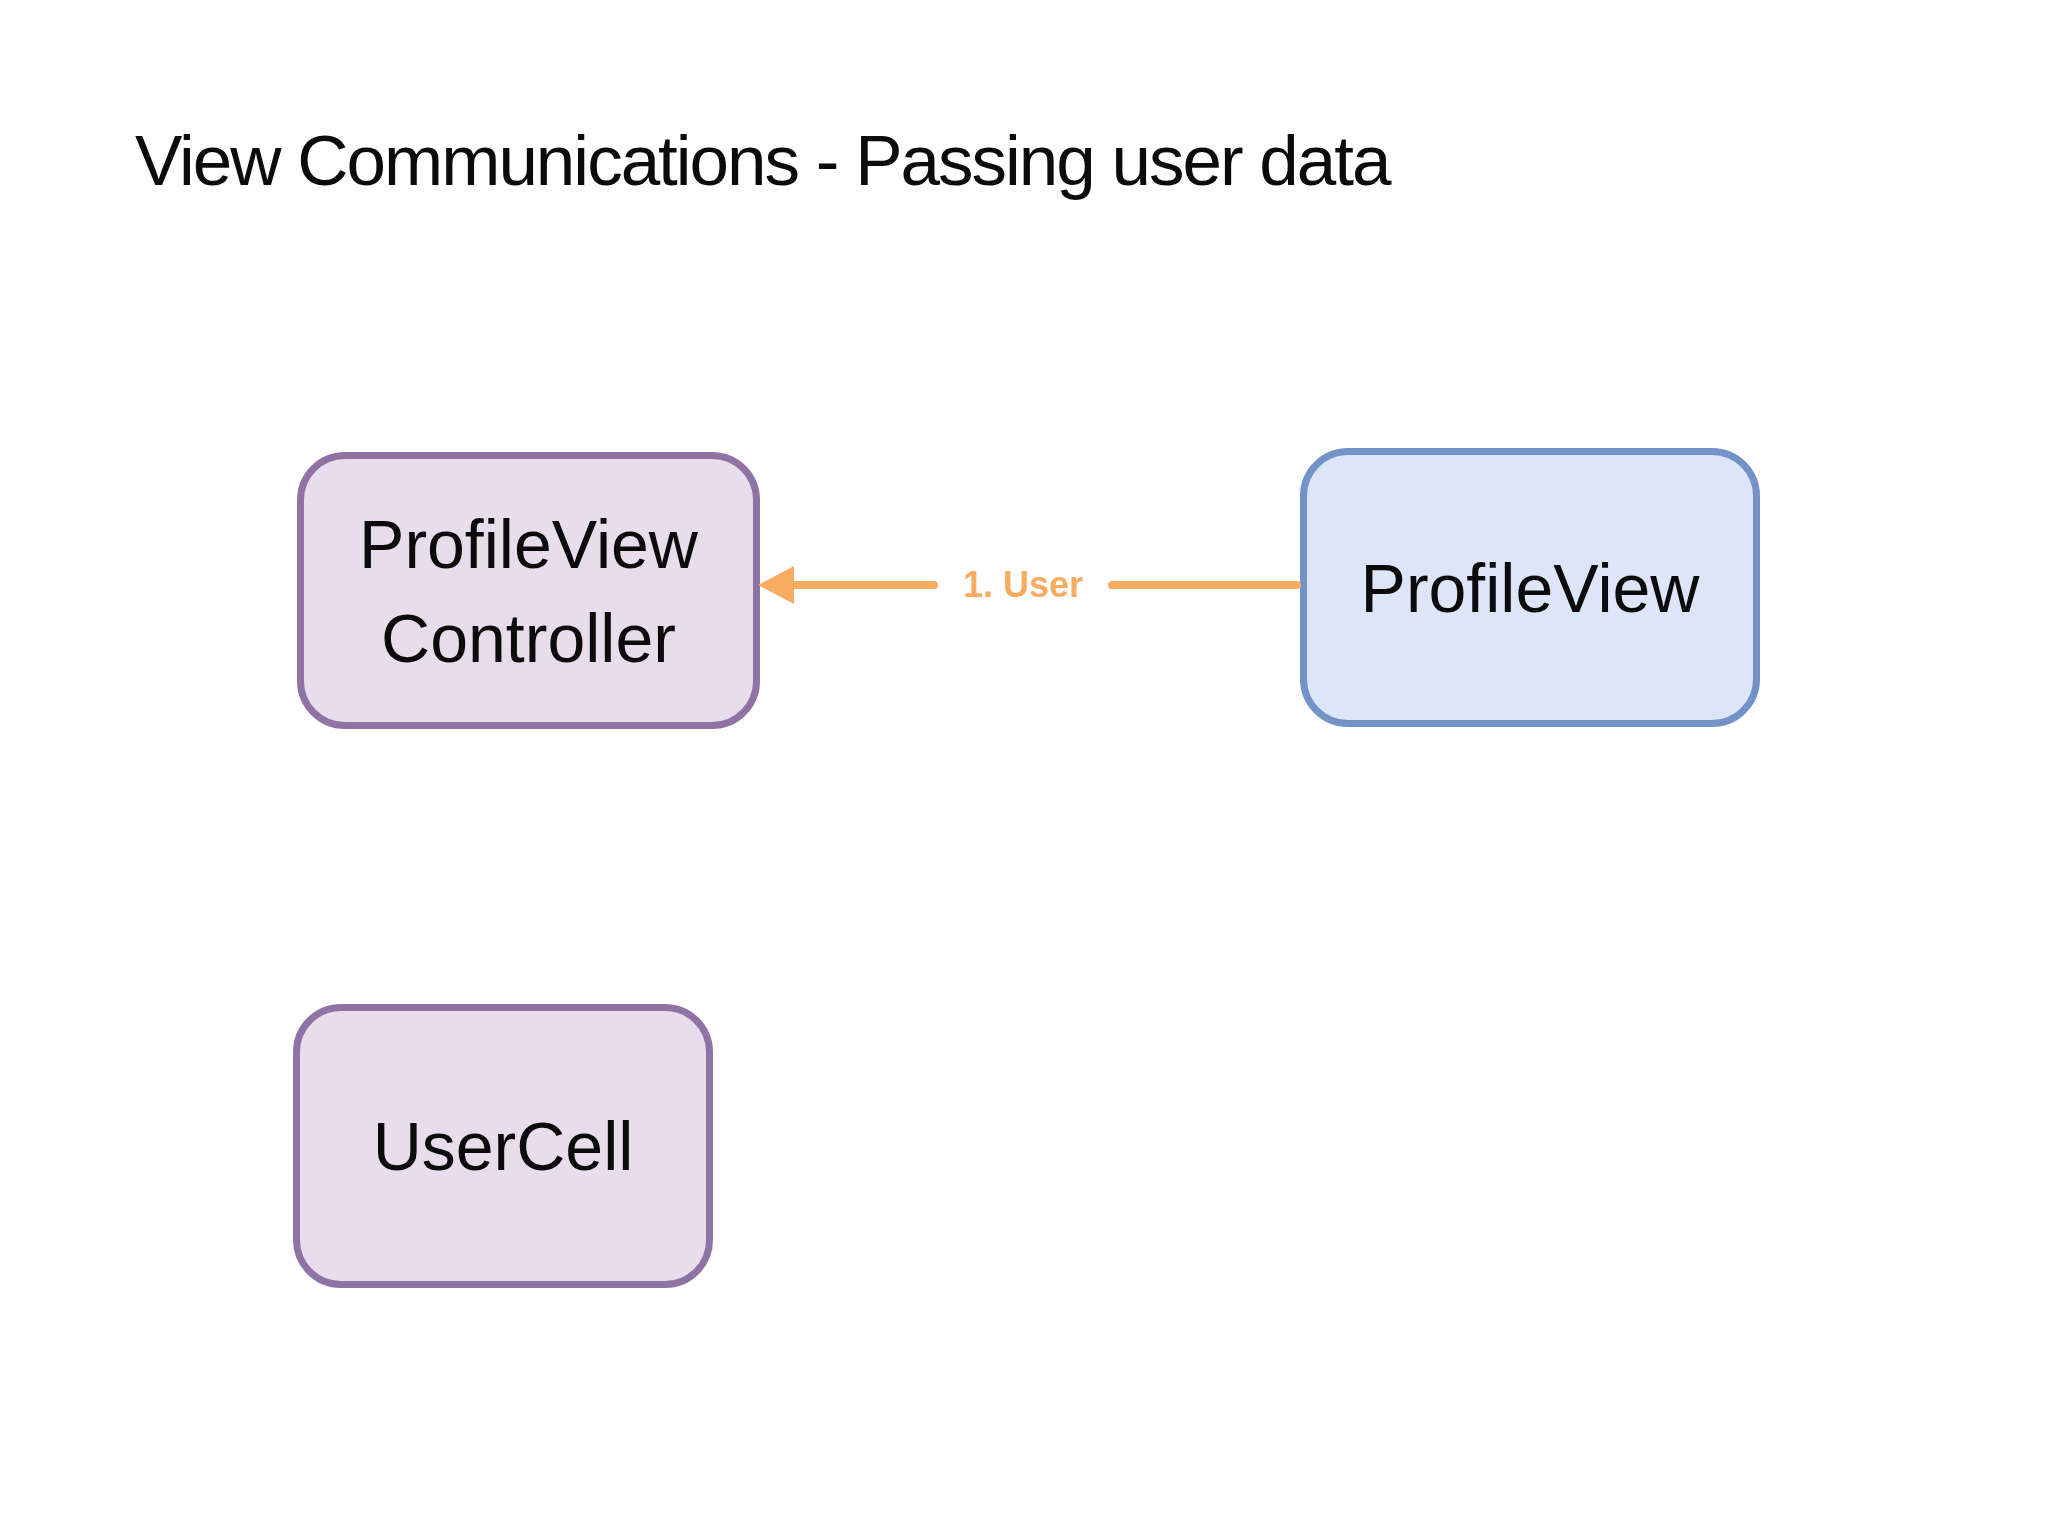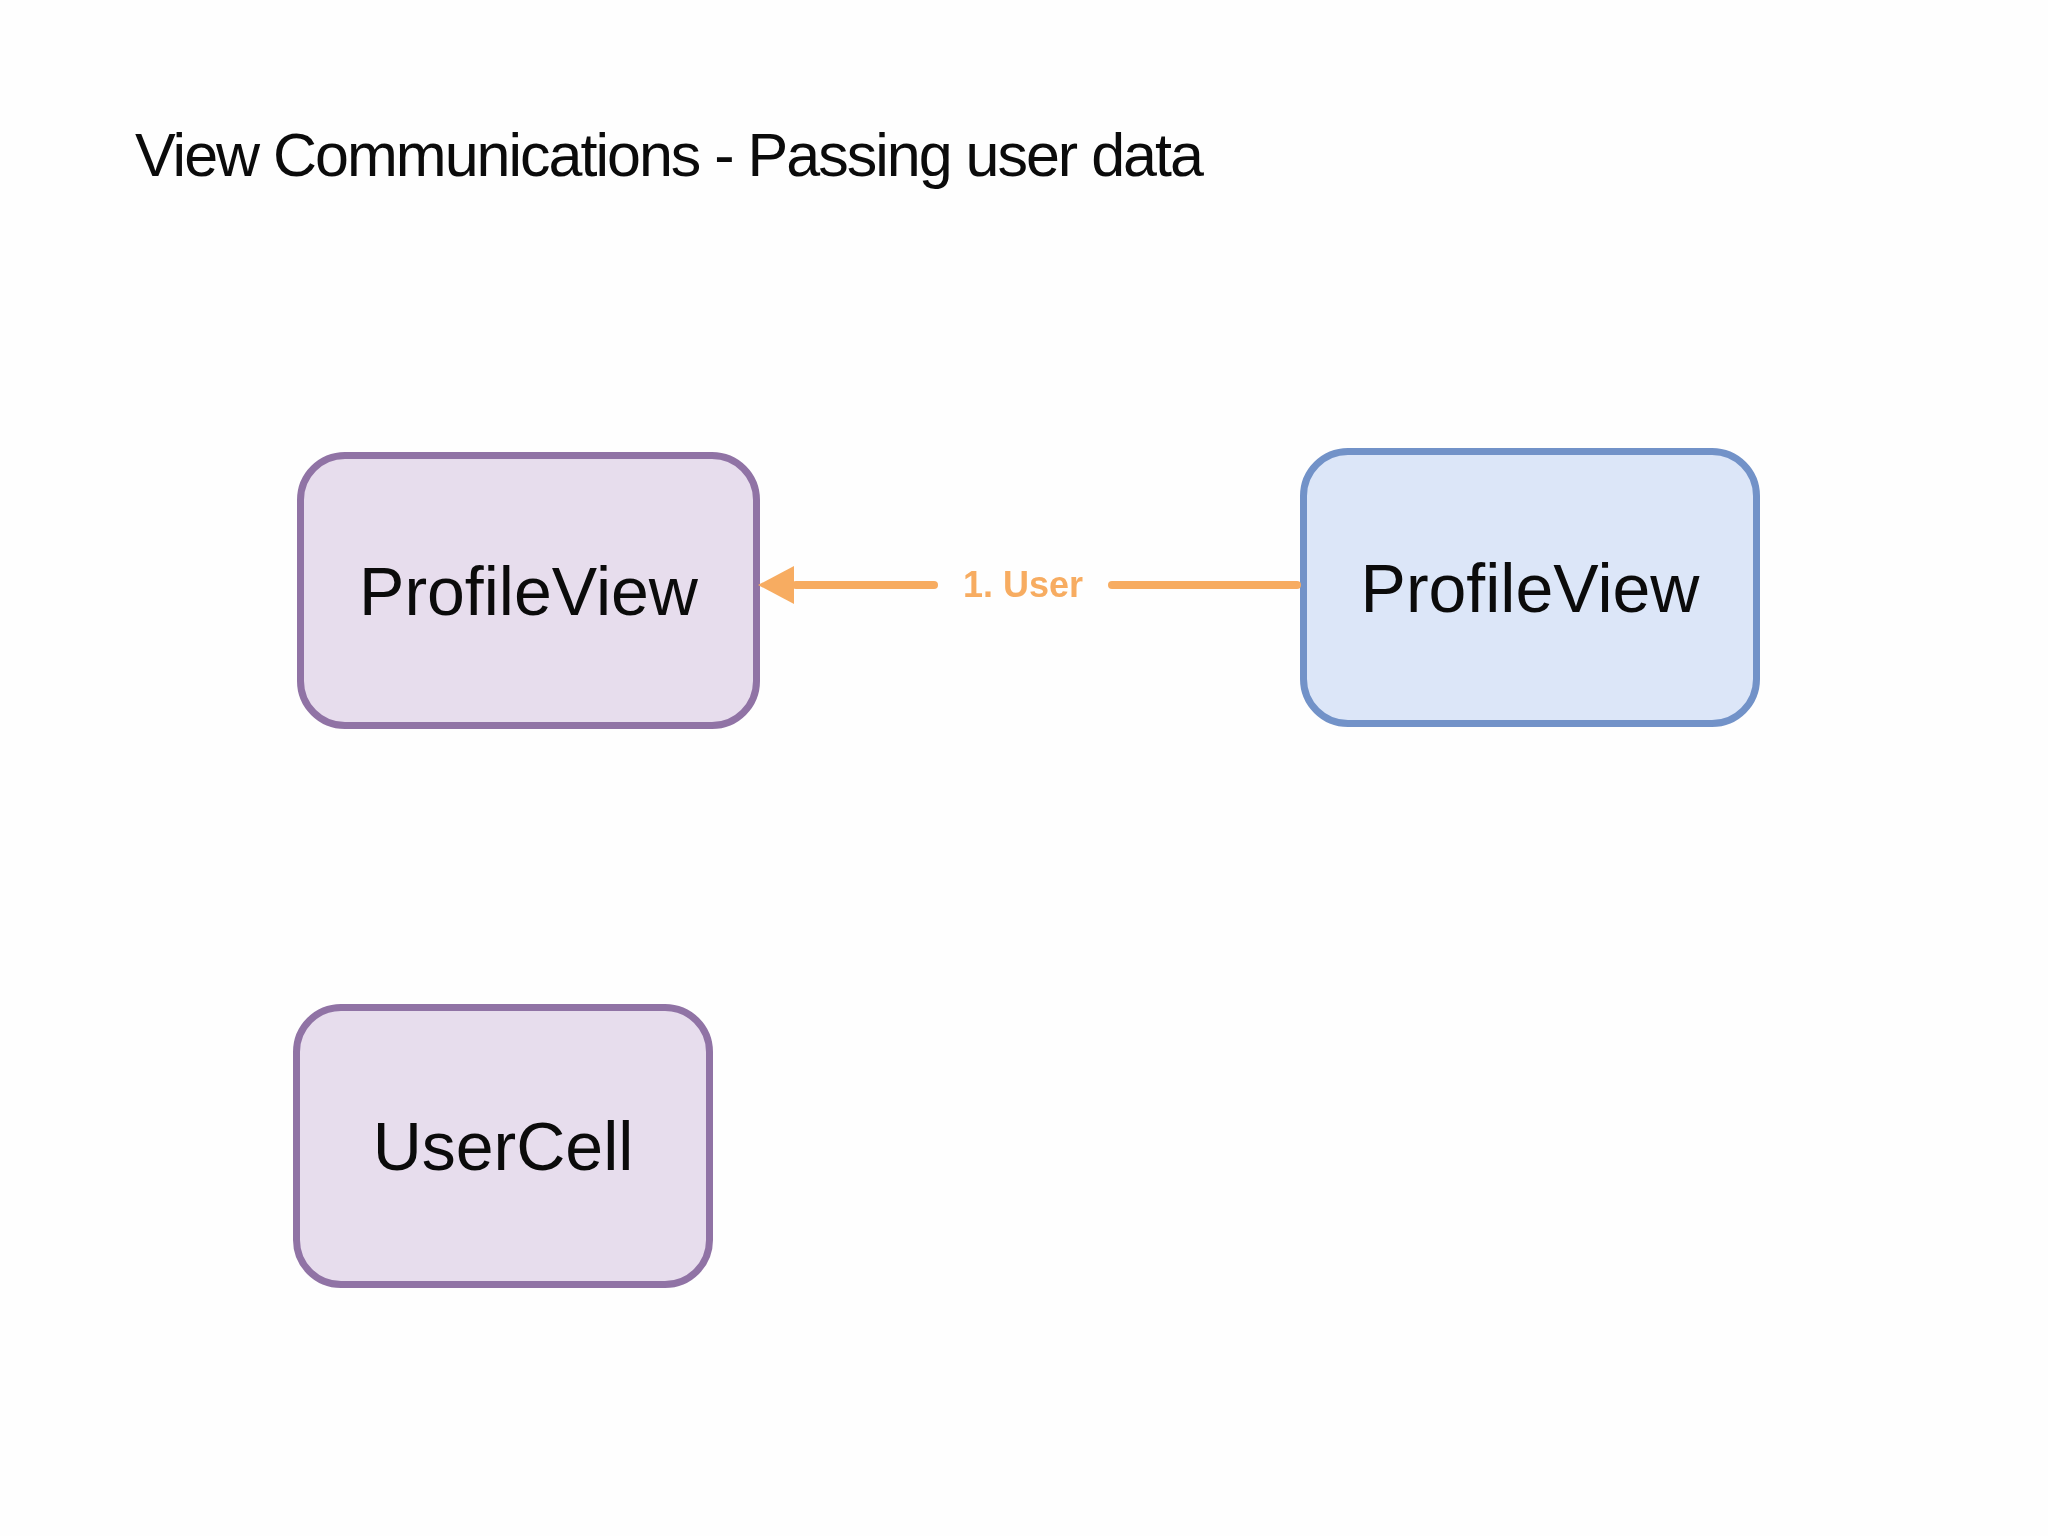--- a/index.html
+++ b/index.html
@@ -19,21 +19,21 @@
     overflow:hidden;
   }
   .stage{
     position:relative;
     width:2048px;height:1536px;
   }
   .slide-title{
     position:absolute;
     left:135px;top:122px;
     margin:0;
-    font-size:61px;
+    font-size:71px;
     font-weight:500;
     letter-spacing:-2px;
     line-height:1.1;
     color:var(--title_color);
     white-space:nowrap;
   }
   .node{
     position:absolute;
     box-sizing:border-box;
     border-radius:48px;
@@ -90,20 +90,21 @@
 </style>
 </head>
 <body>
 
 <div class="stage">
 
   <h1 class="slide-title">View Communications - Passing user data</h1>
 
   <div class="node node-purple" id="node-controller">
     <span class="node-line">ProfileView</span>
+    <span class="node-line">Controller</span>
   </div>
 
   <div class="node node-blue" id="node-reactor">
     <span class="node-line">ProfileView</span>
   </div>
 
   <div class="node node-purple" id="node-usercell">
     <span class="node-line">UserCell</span>
 
   </div>

